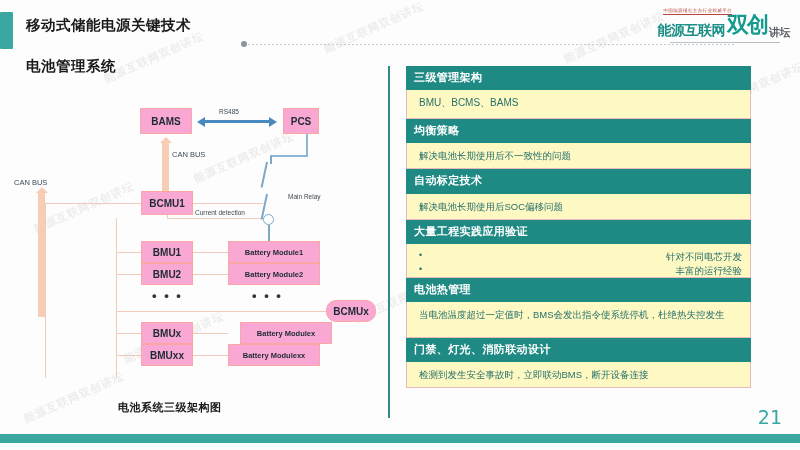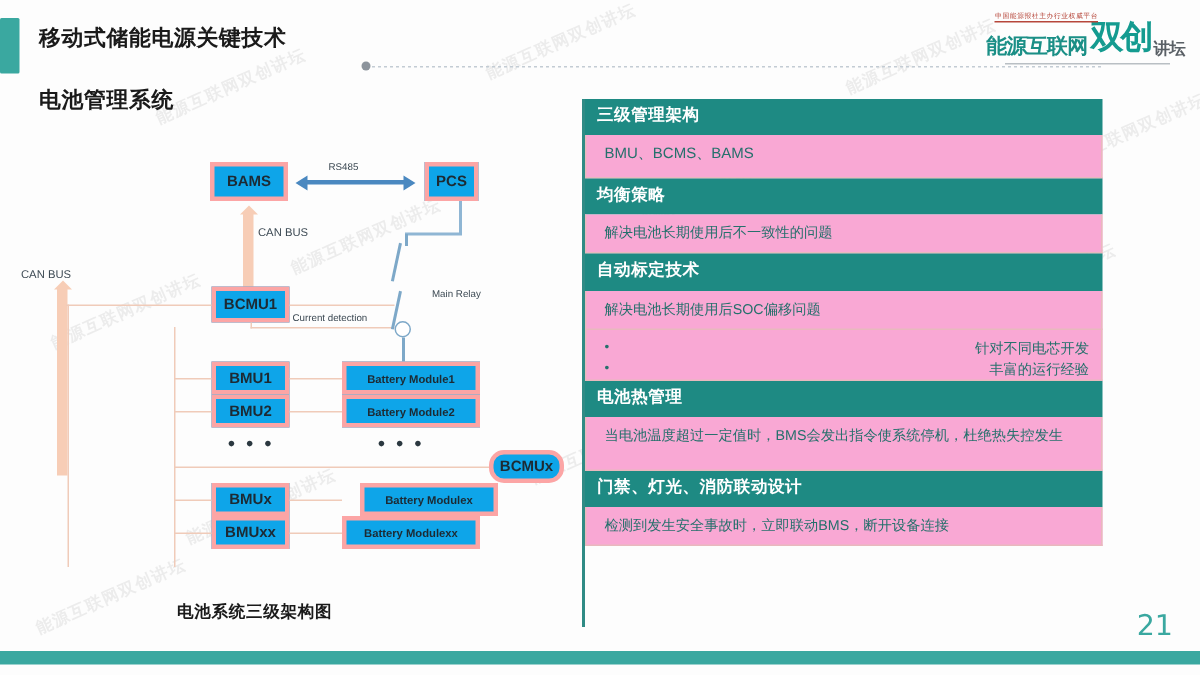--- a/index.html
+++ b/index.html
@@ -63,21 +63,21 @@
   .brand-b{font-size:22px;font-weight:bold;color:#149b90;letter-spacing:-2px;
            font-family:"DejaVu Sans",sans-serif;}
   .brand-c{font-size:11px;font-weight:bold;color:#5a6066;letter-spacing:-.5px;}
   .brand-underline{
     position:absolute;right:10px;bottom:-3px;width:110px;height:1px;background:#b9bfc4;
   }
 
   
   .diagram{position:absolute;left:0;top:90px;width:385px;height:335px;}
   .box{
-    position:absolute;background:#0ea5e9;border:3px solid #fca5a5;
+    position:absolute;background:#f9a8d4;border:1px solid #fca5a5;
     display:flex;align-items:center;justify-content:center;
     font-size:10px;font-weight:bold;color:#1d2a33;
     box-sizing:border-box;
   }
   .box.sm{font-size:7.5px;font-weight:bold;}
   .lbl{
     position:absolute;font-size:6.5px;color:#3c4953;white-space:nowrap;
   }
   .lbl.big{font-size:7.5px;}
   .hline{position:absolute;height:1px;background:#f0cbb9;}
@@ -110,34 +110,34 @@
     border-top:5px solid transparent;border-bottom:5px solid transparent;
     border-left:8px solid #4a88c0;
   }
   .relay-seg{position:absolute;width:1.5px;background:#7da8c8;}
   .relay-circle{
     position:absolute;width:11px;height:11px;border-radius:50%;
     border:1.3px solid #7da8c8;background:#fff;box-sizing:border-box;
   }
 
   
-  .panel{position:absolute;left:390px;top:66px;width:345px;}
+  .panel{position:absolute;left:390px;top:66px;width:345px;padding-left:16px;}
   .panel-edge{
     position:absolute;left:388px;top:66px;width:2px;height:352px;background:#2f8b85;
   }
   .hdr{
     background:#1e8a83;color:#ffffff;
     font-size:11px;font-weight:bold;
     padding:5px 8px 6px 8px;
     box-sizing:border-box;
     letter-spacing:.4px;
     line-height:1.2;
   }
   .bdy{
-    background:#f9a8d4;border:1px solid #e8b9bd;border-top:none;
+    background:#fef9c3;border:1px solid #e8b9bd;border-top:none;
     color:#26706c;font-size:9.5px;
     padding:6px 8px 6px 12px;
     box-sizing:border-box;line-height:1.45;
   }
   .bdy.lg{font-size:10px;}
   .bullets{margin:0;padding:0;list-style:none;}
   .bullets li{position:relative;padding-left:9px;line-height:1.5;text-align:right;}
   .bullets li::before{
     content:"•";position:absolute;left:0;top:-1px;color:#26706c;font-size:9px;
   }
@@ -252,20 +252,21 @@
 
     <div class="hdr">三级管理架构</div>
     <div class="bdy lg" style="height:29px;">BMU、BCMS、BAMS</div>
 
     <div class="hdr">均衡策略</div>
     <div class="bdy" style="height:26px;">解决电池长期使用后不一致性的问题</div>
 
     <div class="hdr">自动标定技术</div>
     <div class="bdy" style="height:26px;">解决电池长期使用后SOC偏移问题</div>
 
+    <div class="hdr">大量工程实践应用验证</div>
     <div class="bdy" style="height:34px;">
       <ul class="bullets">
         <li>针对不同电芯开发</li>
         <li>丰富的运行经验</li>
       </ul>
     </div>
 
     <div class="hdr">电池热管理</div>
     <div class="bdy" style="height:36px;">当电池温度超过一定值时，BMS会发出指令使系统停机，杜绝热失控发生</div>
 

